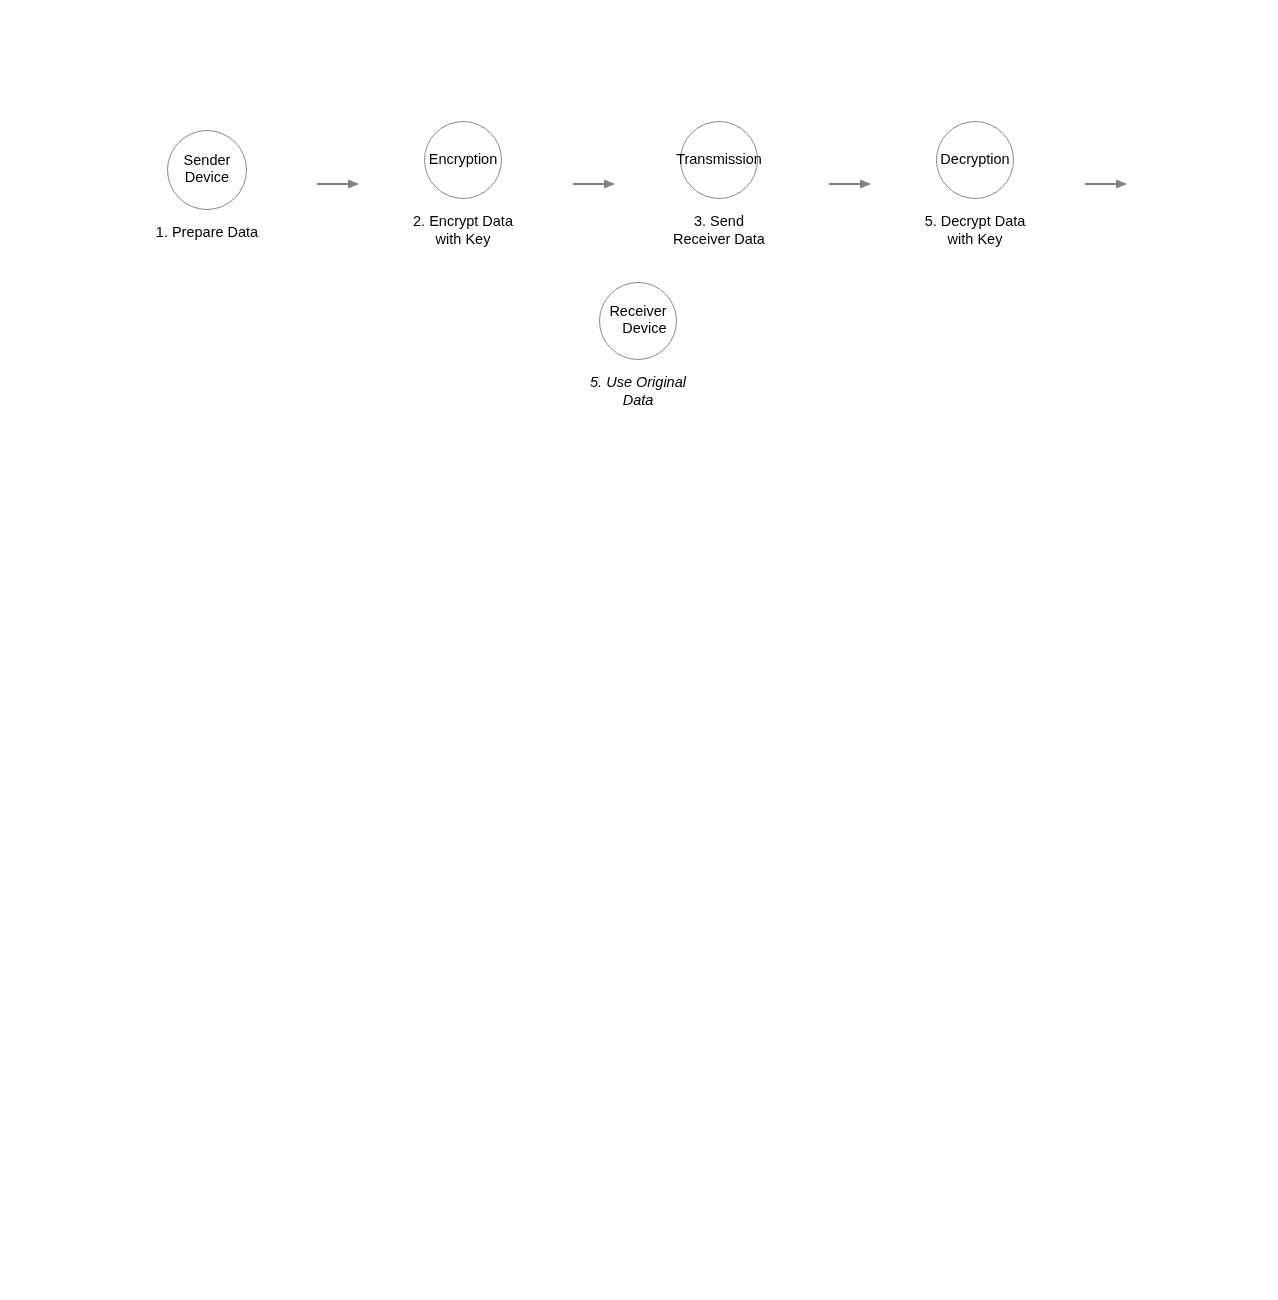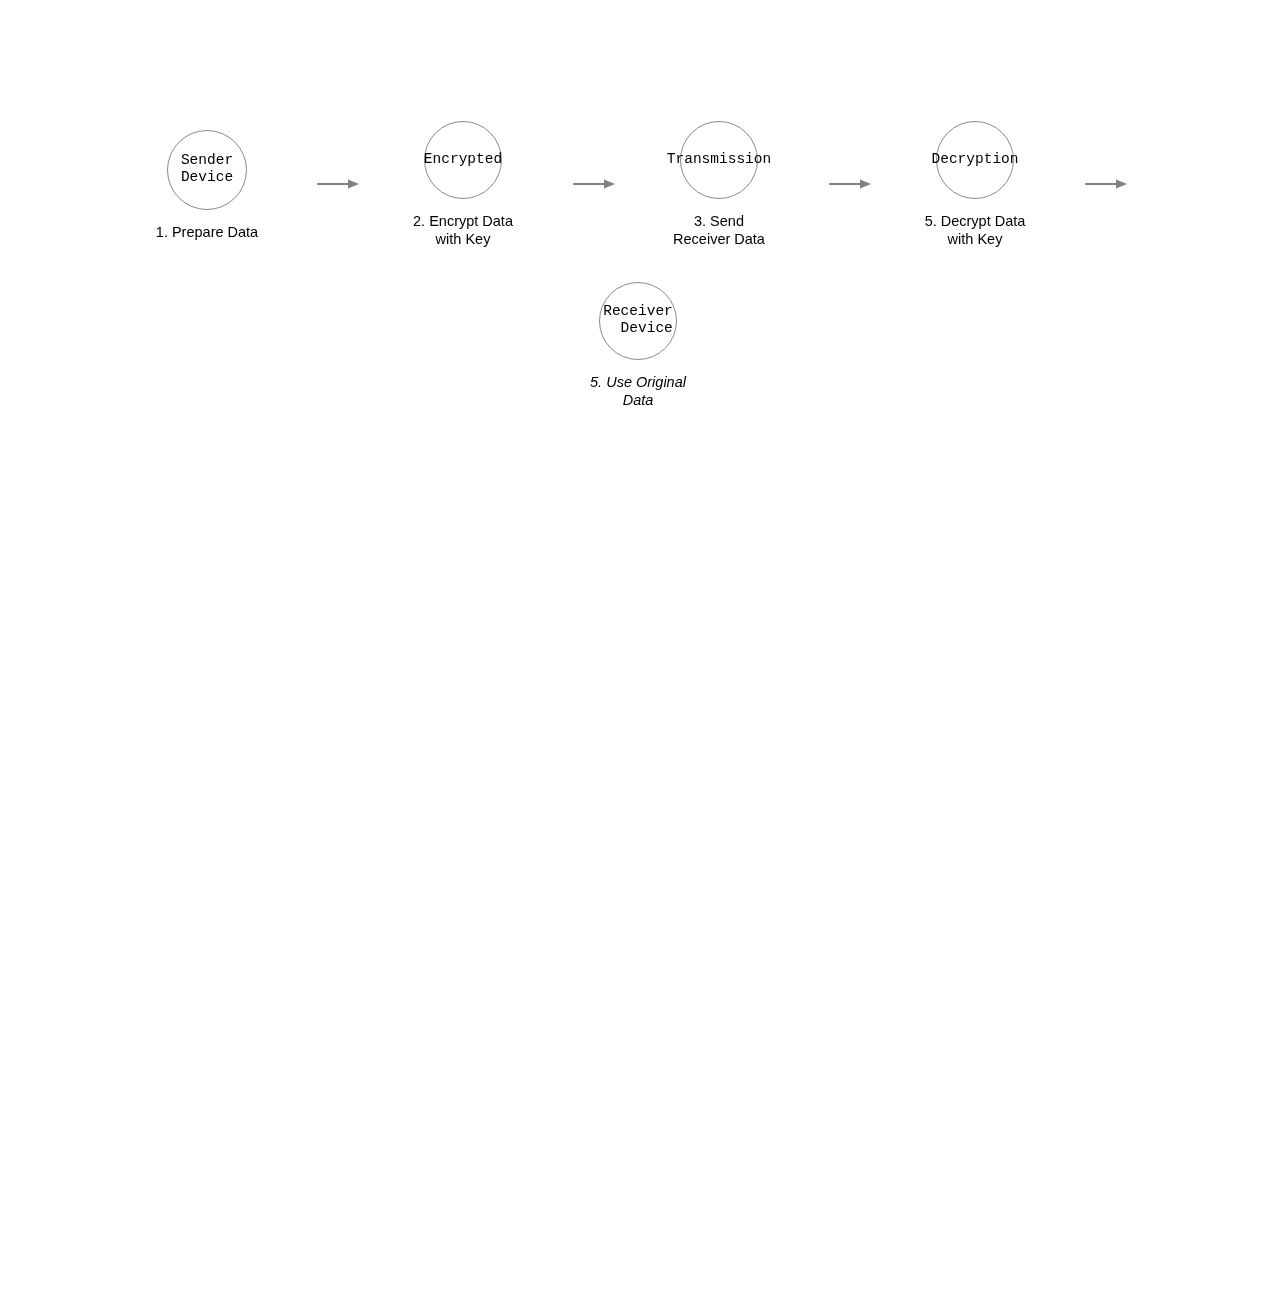--- a/index.html
+++ b/index.html
@@ -35,21 +35,20 @@
   }
   .node-title {
     position: absolute;
     white-space: nowrap;
     text-align: center;
     font-size: 14.5px;
     line-height: 17px;
     color: #000000;
     left: 50%;
     transform: translateX(-50%);
-    font-family: Liberation Mono, monospace;
   }
   .node-label {
     position: absolute;
     white-space: pre;
     text-align: center;
     font-size: 14.5px;
     line-height: 18.4px;
     color: #000000;
     left: 50%;
     transform: translateX(-50%);
@@ -95,21 +94,21 @@
       <div class="node-circle" style="width: 80px; height: 80px; left: -40px; top: -40px; border: 1.4px solid rgb(138, 138, 138);"></div>
       <div class="node-title" style="top: -18px;">
         <div>Sender</div>
         <div>Device</div>
       </div>
       <div class="node-label" style="top: 53px;"><div>1. Prepare Data</div></div>
     </div>
     <div class="node" style="left: 463px; top: 160px;">
       <div class="node-circle" style="width: 78px; height: 78px; left: -39px; top: -39px; border: 1.4px solid rgb(138, 138, 138);"></div>
       <div class="node-title" style="top: -9px;">
-        <div>Encrypted</div>
+        <div>Encryption</div>
       </div>
       <div class="node-label" style="top: 52px;"><div>2. Encrypt Data</div><div>with Key</div></div>
     </div>
     <div class="node" style="left: 719px; top: 160px;">
       <div class="node-circle" style="width: 78px; height: 78px; left: -39px; top: -39px; border: 1.4px solid rgb(138, 138, 138);"></div>
       <div class="node-title" style="top: -9px;">
         <div>Transmission</div>
       </div>
       <div class="node-label" style="top: 52px;"><div>3. Send</div><div>Receiver Data</div></div>
     </div>

